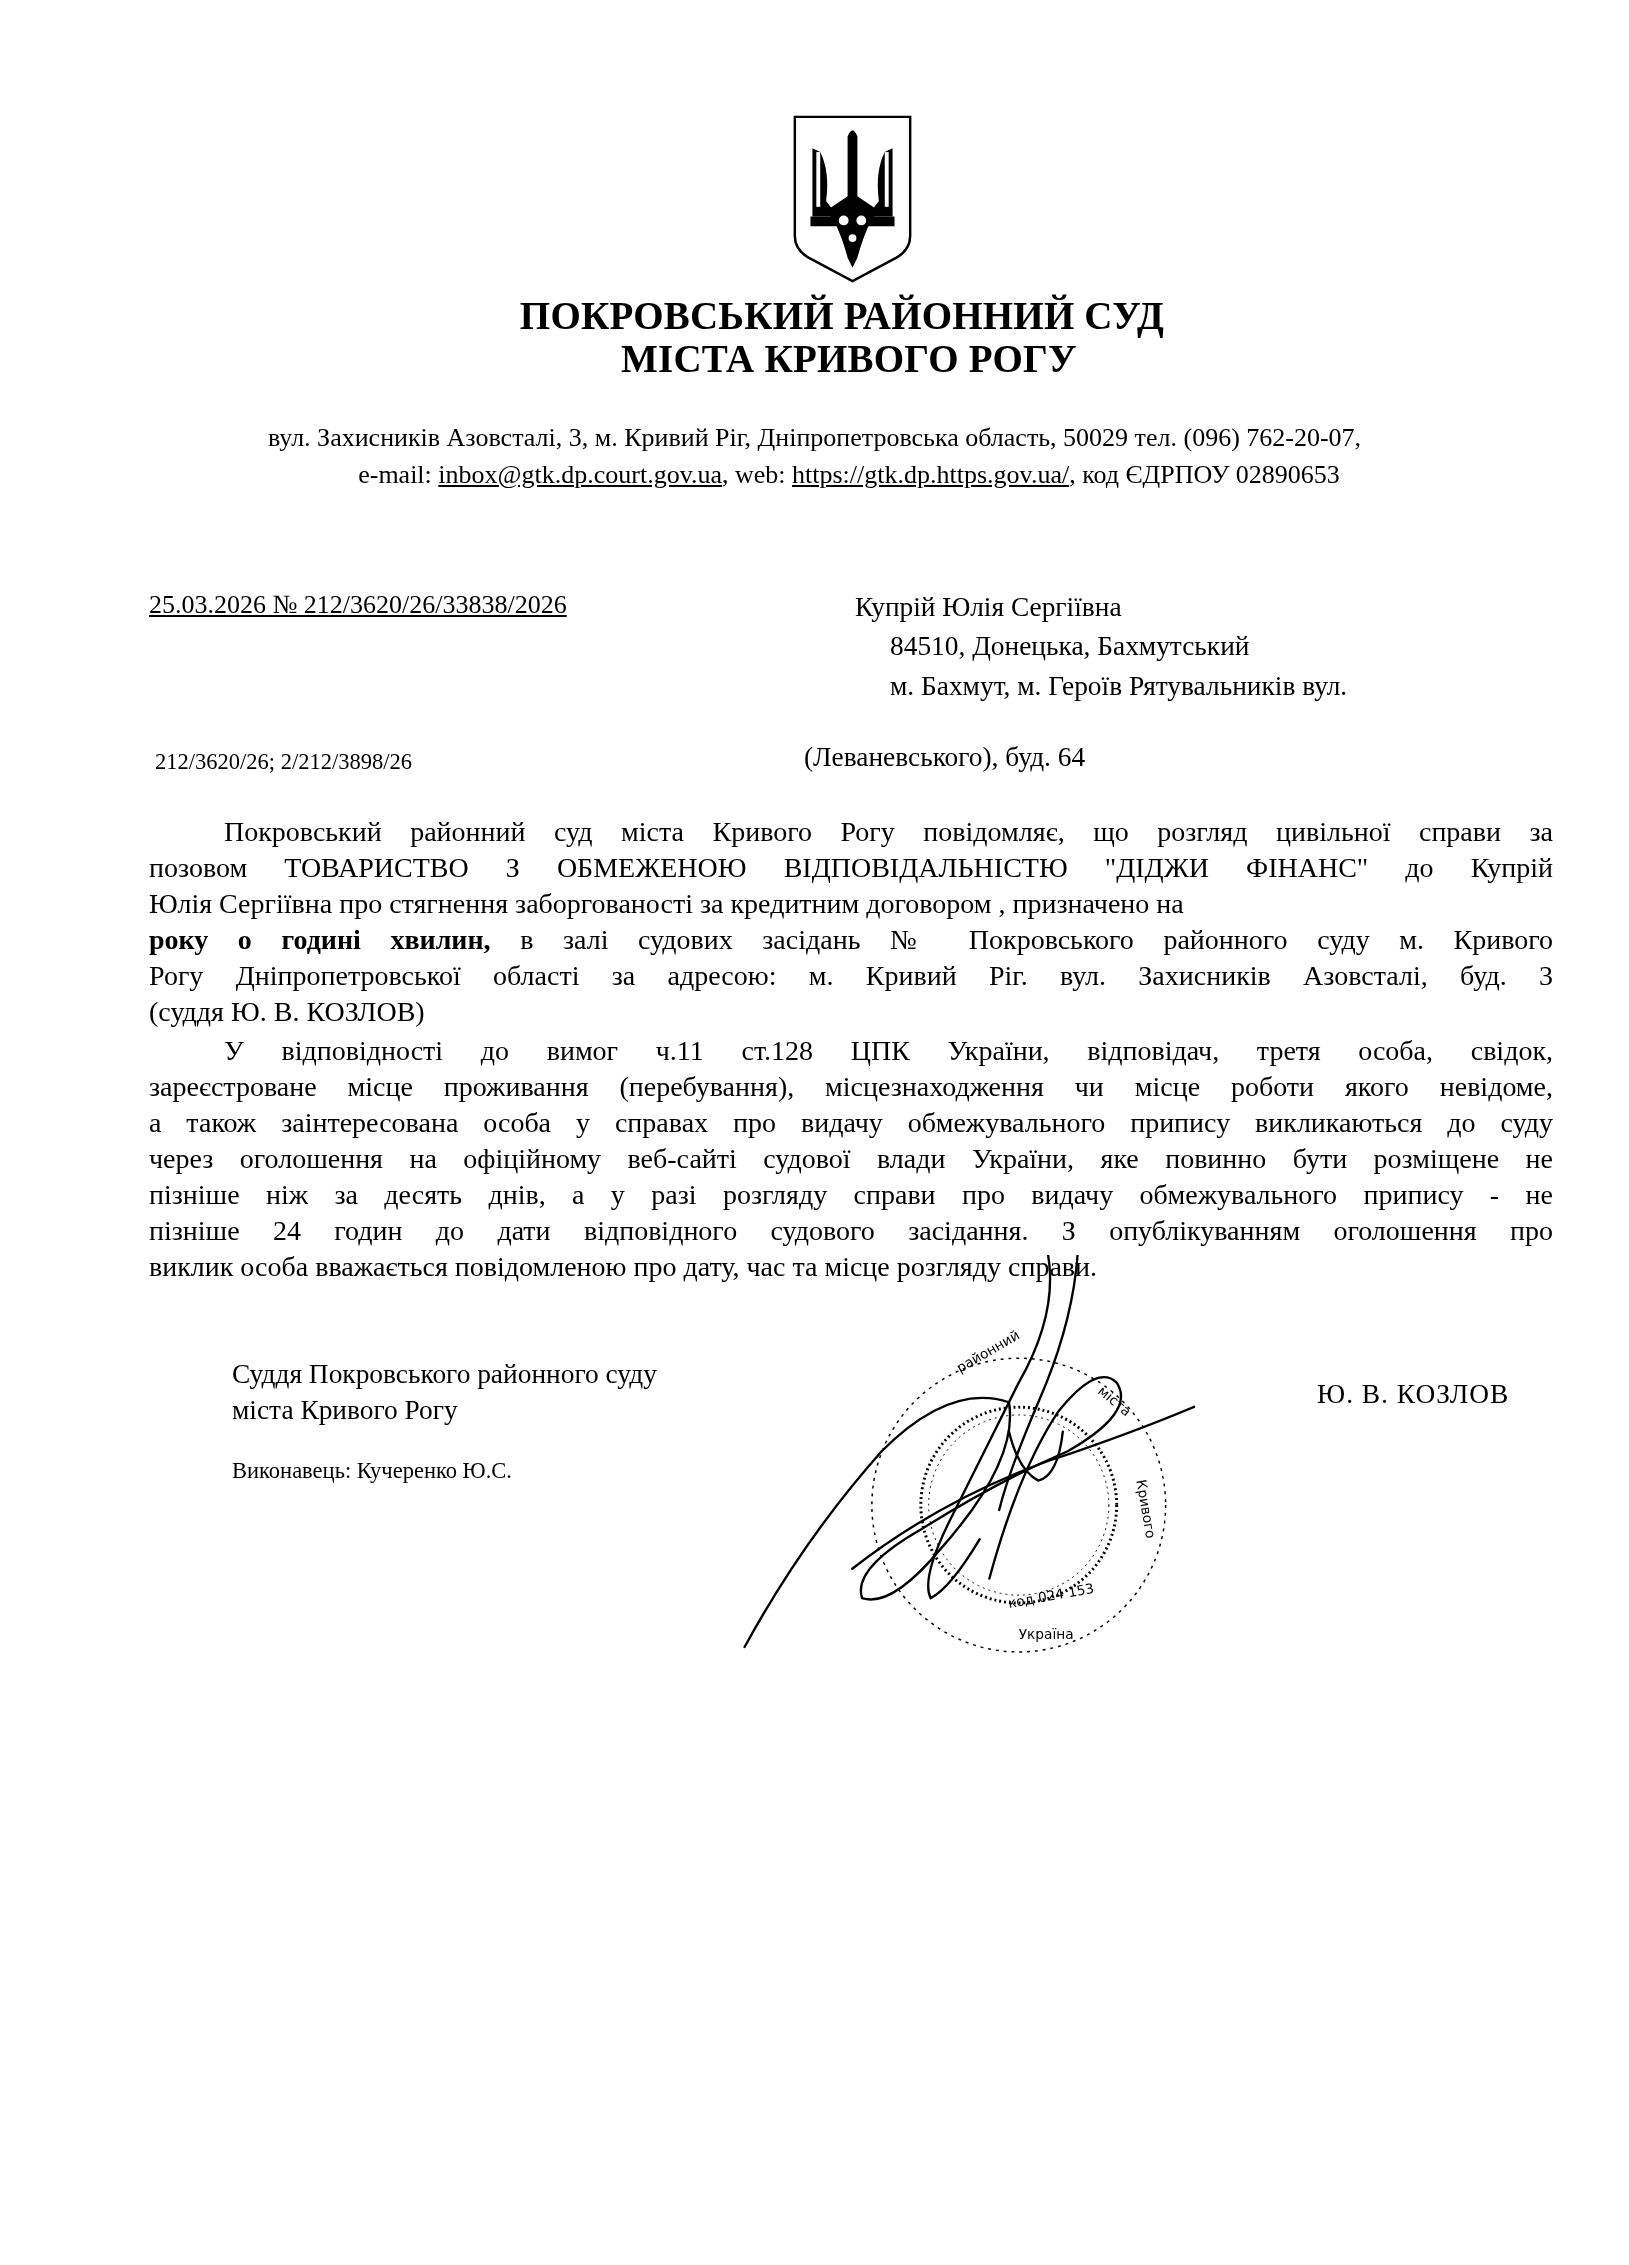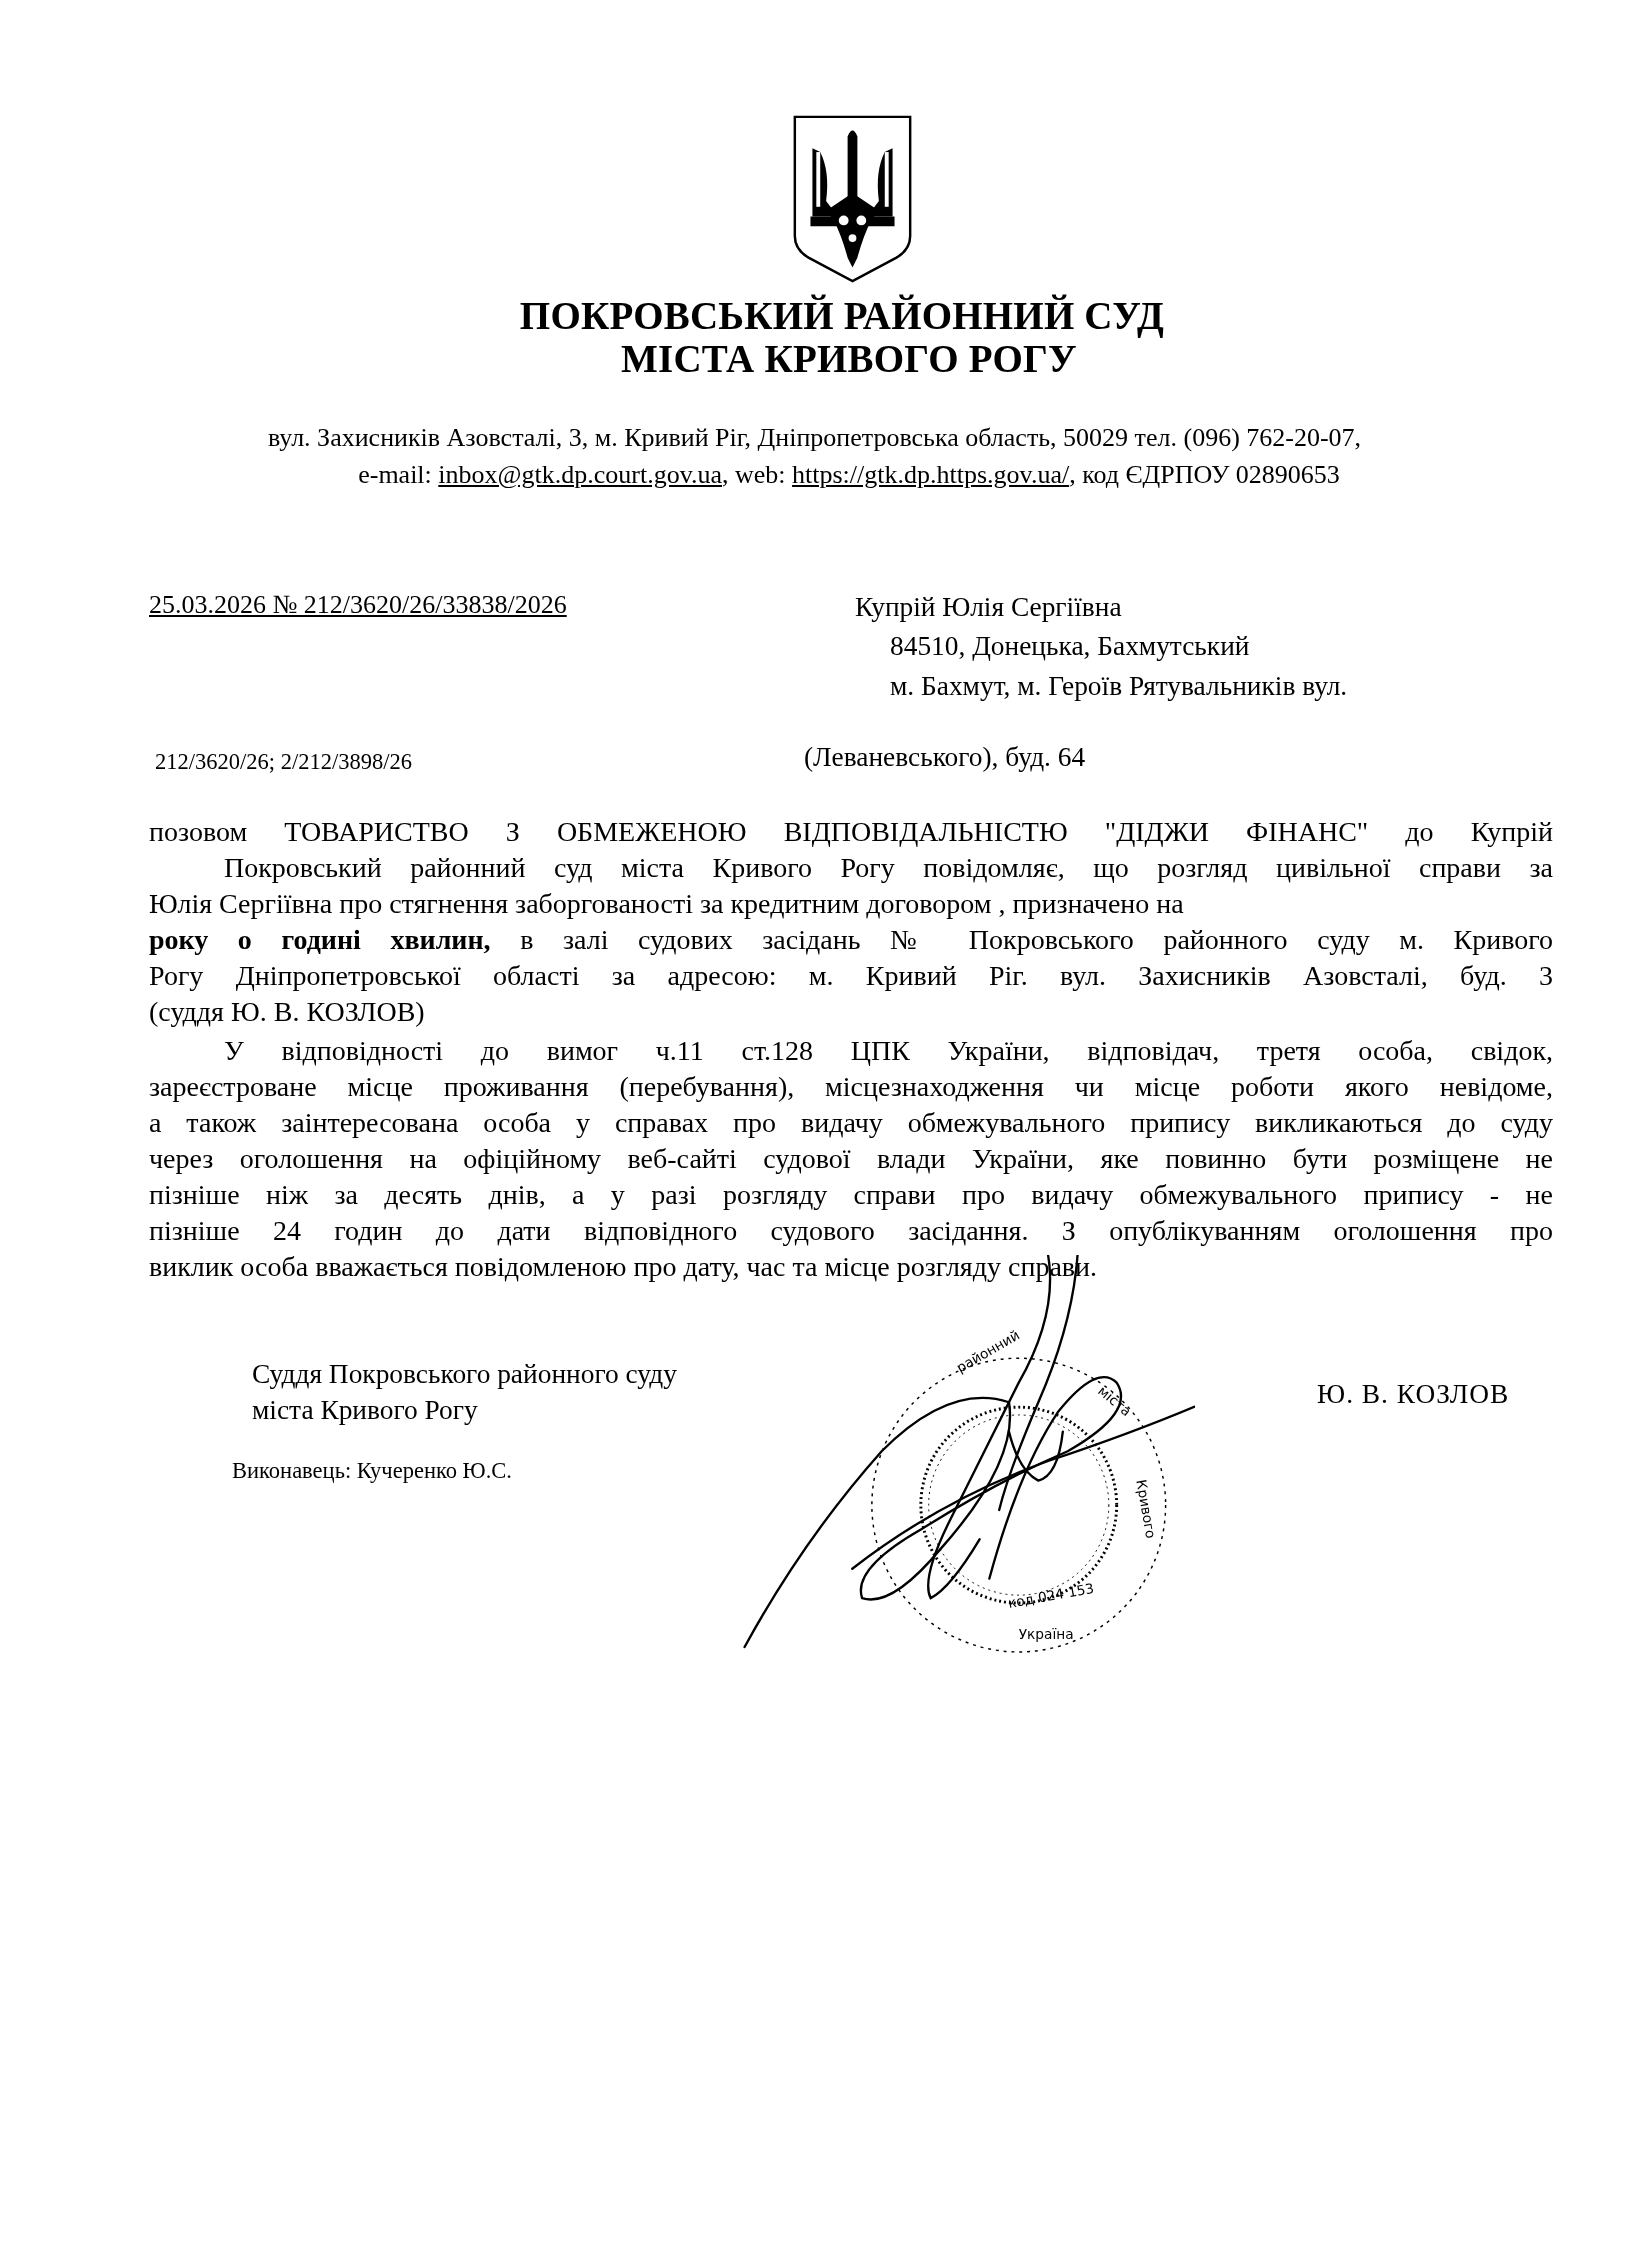--- a/index.html
+++ b/index.html
@@ -32,21 +32,21 @@
     .body {
       left: 149px; width: 1404px; font-size: 28px; line-height: 36px;
       text-align: justify;
     }
     .p1 { top: 814px; }
     .p2 { top: 1033px; }
     .line { display: block; white-space: nowrap; text-align-last: justify; }
     .line.last { text-align-last: left; }
     .indent { padding-left: 75px; }
     .b { font-weight: bold; }
-    .sig-left { left: 232px; font-size: 27.4px; line-height: 36px; margin-left: 20px; }
+    .sig-left { left: 232px; font-size: 27.4px; line-height: 36px; }
     .sig1 { top: 1356px; }
     .sig2 { top: 1392px; }
     .executor { left: 232px; top: 1456px; font-size: 22.5px; line-height: 29px; }
     .judge-name { left: 1317px; top: 1378px; font-size: 27.4px; line-height: 33px; letter-spacing: 1px; }
     .stamp { left: 725px; top: 1255px; width: 470px; height: 412px; pointer-events: none; }
   </style>
 </head>
 <body>
 
 <div class="abs emblem">
@@ -80,22 +80,22 @@
 <div class="abs ref">25.03.2026 №  212/3620/26/33838/2026</div>
 
 <div class="abs recipient r1">Купрій Юлія Сергіївна</div>
 <div class="abs recipient r2">84510,  Донецька,   Бахмутський</div>
 <div class="abs recipient r3">м. Бахмут, м. Героїв Рятувальників вул.</div>
 <div class="abs recipient r4">(Леваневського), буд. 64</div>
 
 <div class="abs caseref">212/3620/26; 2/212/3898/26</div>
 
 <div class="abs body p1">
+  <span class="line indent">Покровський районний суд міста Кривого Рогу  повідомляє, що розгляд цивільної справи за</span>
   <span class="line">позовом ТОВАРИСТВО З ОБМЕЖЕНОЮ ВІДПОВІДАЛЬНІСТЮ "ДІДЖИ ФІНАНС"  до Купрій</span>
-  <span class="line indent">Покровський районний суд міста Кривого Рогу  повідомляє, що розгляд цивільної справи за</span>
   <span class="line last">Юлія Сергіївна про стягнення заборгованості за кредитним договором  , призначено на</span>
   <span class="line"><span class="b"> року о    годині     хвилин,</span><span> в залі судових засідань №  Покровського  районного суду м. Кривого</span></span>
   <span class="line">Рогу Дніпропетровської області за адресою: м. Кривий Ріг. вул. Захисників Азовсталі,   буд. 3</span>
   <span class="line last">(суддя Ю. В. КОЗЛОВ)</span>
 </div>
 
 <div class="abs body p2">
   <span class="line indent">У відповідності до вимог ч.11 ст.128 ЦПК України, відповідач, третя особа, свідок,</span>
   <span class="line">зареєстроване місце проживання (перебування), місцезнаходження чи місце роботи якого невідоме,</span>
   <span class="line">а також заінтересована особа у справах про видачу обмежувального припису викликаються до суду</span>

